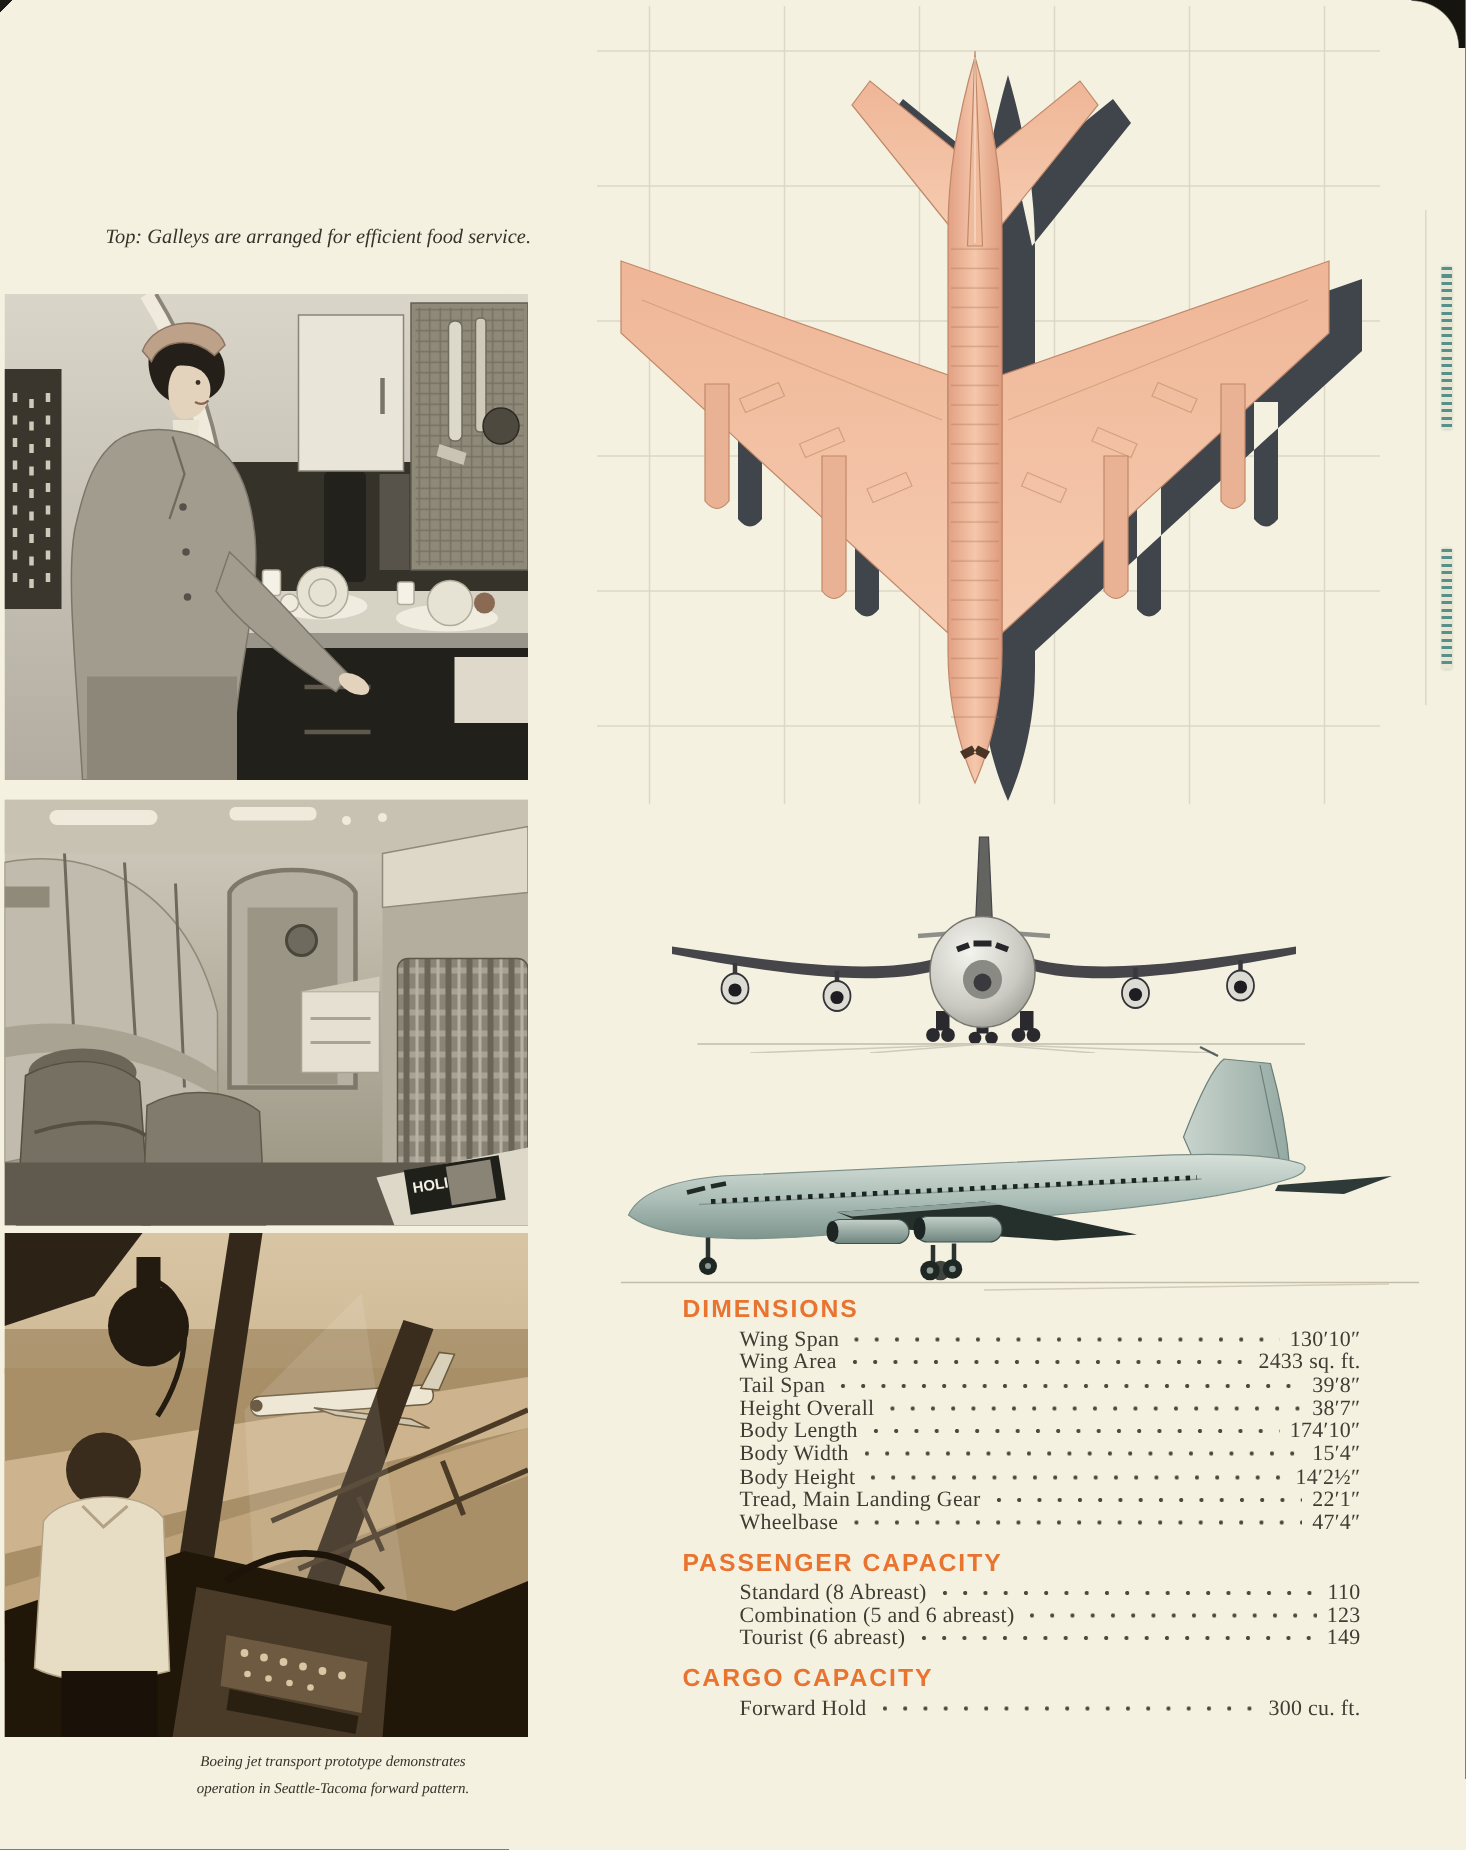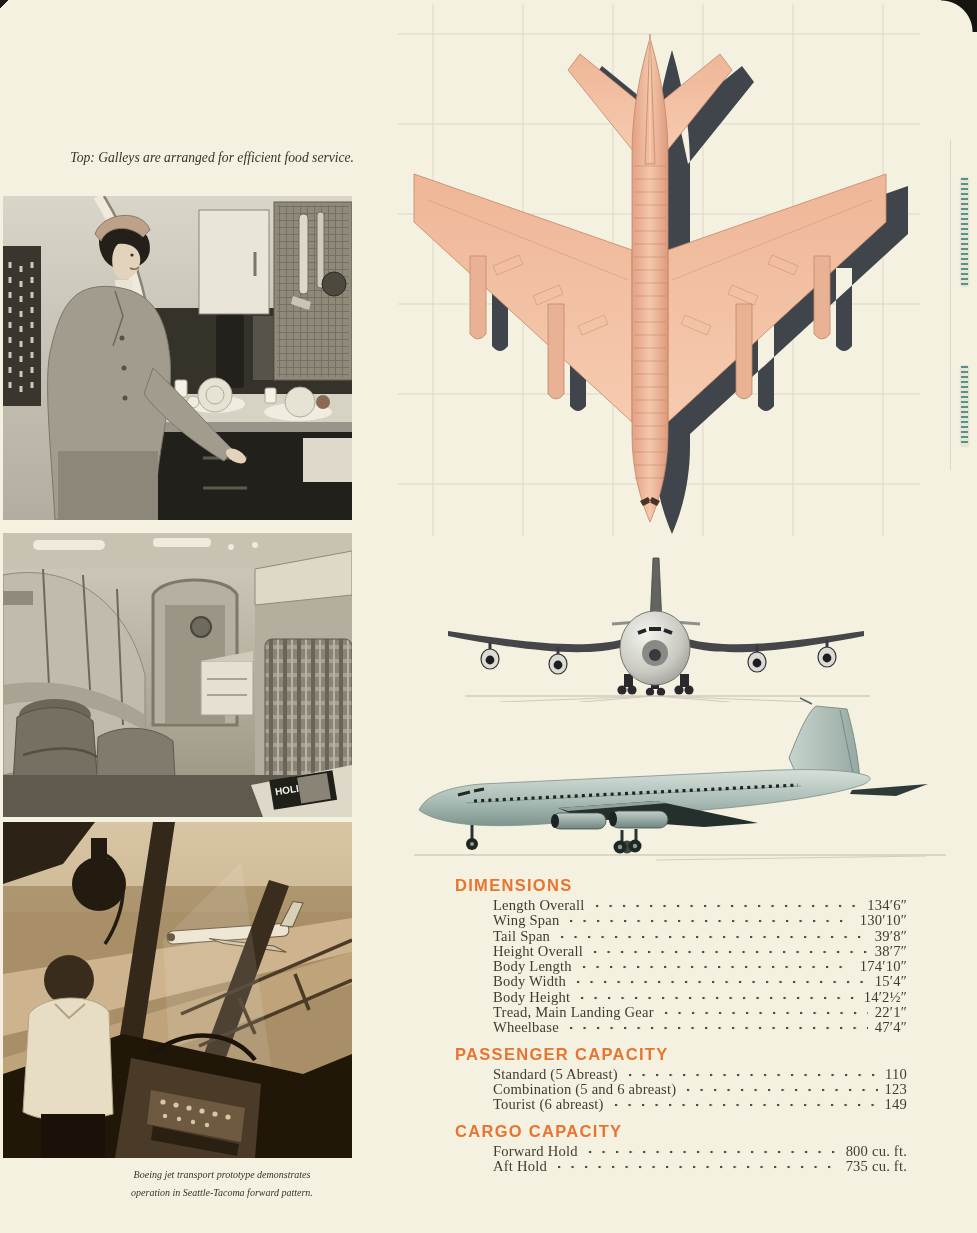--- a/index.html
+++ b/index.html
@@ -25,21 +25,21 @@
   .photo1{left:3px;top:196px;}
   .photo2{left:3px;top:533px;}
   .photo3{left:3px;top:822px;}
   .topview{left:398px;top:4px;}
   .frontview{left:440px;top:552px;}
   .sideview{left:406px;top:694px;}
   
   .specs{position:absolute;left:455px;top:864px;width:452px;}
   .spec-title{font-family:"Liberation Sans",sans-serif;font-weight:bold;color:#e87430;
               font-size:16.5px;letter-spacing:1.3px;margin:9px 0 3px 0;}
-  .spec-section:first-child .spec-title{margin-top:12px;}
+  .spec-section:first-child .spec-title{margin-top:0;}
   .spec-row{display:flex;align-items:baseline;font-size:14.6px;line-height:15.3px;
             color:#3f3d33;padding-left:38px;letter-spacing:.2px;}
   .spec-label{white-space:nowrap;}
   .spec-leader{flex:1;position:relative;min-width:18px;}
   .spec-leader::after{content:"";position:absolute;left:10px;right:7px;bottom:2px;height:4px;
             background-image:radial-gradient(circle at 2px 2px,#4c4a3d 1.15px,transparent 1.6px);
             background-size:13.5px 4px;background-repeat:repeat-x;}
   .spec-value{white-space:nowrap;}
 </style>
 </head>
@@ -407,32 +407,32 @@
     </g>
     <line x1="8" y1="161" x2="540" y2="161" stroke="#c3bdaa" stroke-width="1"></line>
     <line x1="250" y1="166" x2="520" y2="162" stroke="#d3cdb8" stroke-width="1"></line>
   </svg>
 
   <div class="specs">
     <section class="spec-section">
       <h2 class="spec-title">DIMENSIONS</h2>
       <div class="spec-rows">
 
-          <div class="spec-row">
-            <span class="spec-label">Length Overall</span>
-            <span class="spec-leader"></span>
-            <span class="spec-value">134′6″</span>
-          </div>
 
           <div class="spec-row">
             <span class="spec-label">Wing Span</span>
             <span class="spec-leader"></span>
             <span class="spec-value">130′10″</span>
           </div>
 
+          <div class="spec-row">
+            <span class="spec-label">Wing Area</span>
+            <span class="spec-leader"></span>
+            <span class="spec-value">2433 sq. ft.</span>
+          </div>
 
           <div class="spec-row">
             <span class="spec-label">Tail Span</span>
             <span class="spec-leader"></span>
             <span class="spec-value">39′8″</span>
           </div>
 
           <div class="spec-row">
             <span class="spec-label">Height Overall</span>
             <span class="spec-leader"></span>
@@ -468,21 +468,21 @@
             <span class="spec-leader"></span>
             <span class="spec-value">47′4″</span>
           </div>
         </div>
     </section>
     <section class="spec-section">
       <h2 class="spec-title">PASSENGER CAPACITY</h2>
       <div class="spec-rows">
 
           <div class="spec-row">
-            <span class="spec-label">Standard (5 Abreast)</span>
+            <span class="spec-label">Standard (8 Abreast)</span>
             <span class="spec-leader"></span>
             <span class="spec-value">110</span>
           </div>
 
           <div class="spec-row">
             <span class="spec-label">Combination (5 and 6 abreast)</span>
             <span class="spec-leader"></span>
             <span class="spec-value">123</span>
           </div>
 
@@ -493,28 +493,23 @@
           </div>
         </div>
     </section>
     <section class="spec-section">
       <h2 class="spec-title">CARGO CAPACITY</h2>
       <div class="spec-rows">
 
           <div class="spec-row">
             <span class="spec-label">Forward Hold</span>
             <span class="spec-leader"></span>
-            <span class="spec-value">800 cu. ft.</span>
-          </div>
-
-          <div class="spec-row">
-            <span class="spec-label">Aft Hold</span>
-            <span class="spec-leader"></span>
-            <span class="spec-value">735 cu. ft.</span>
-          </div>
+            <span class="spec-value">300 cu. ft.</span>
+          </div>
+
         </div>
     </section>
   </div>
 
   <div class="caption bottom-caption">
     <div>Boeing jet transport prototype demonstrates</div>
     <div>operation in Seattle-Tacoma forward pattern.</div>
   </div>
 
 </div>

